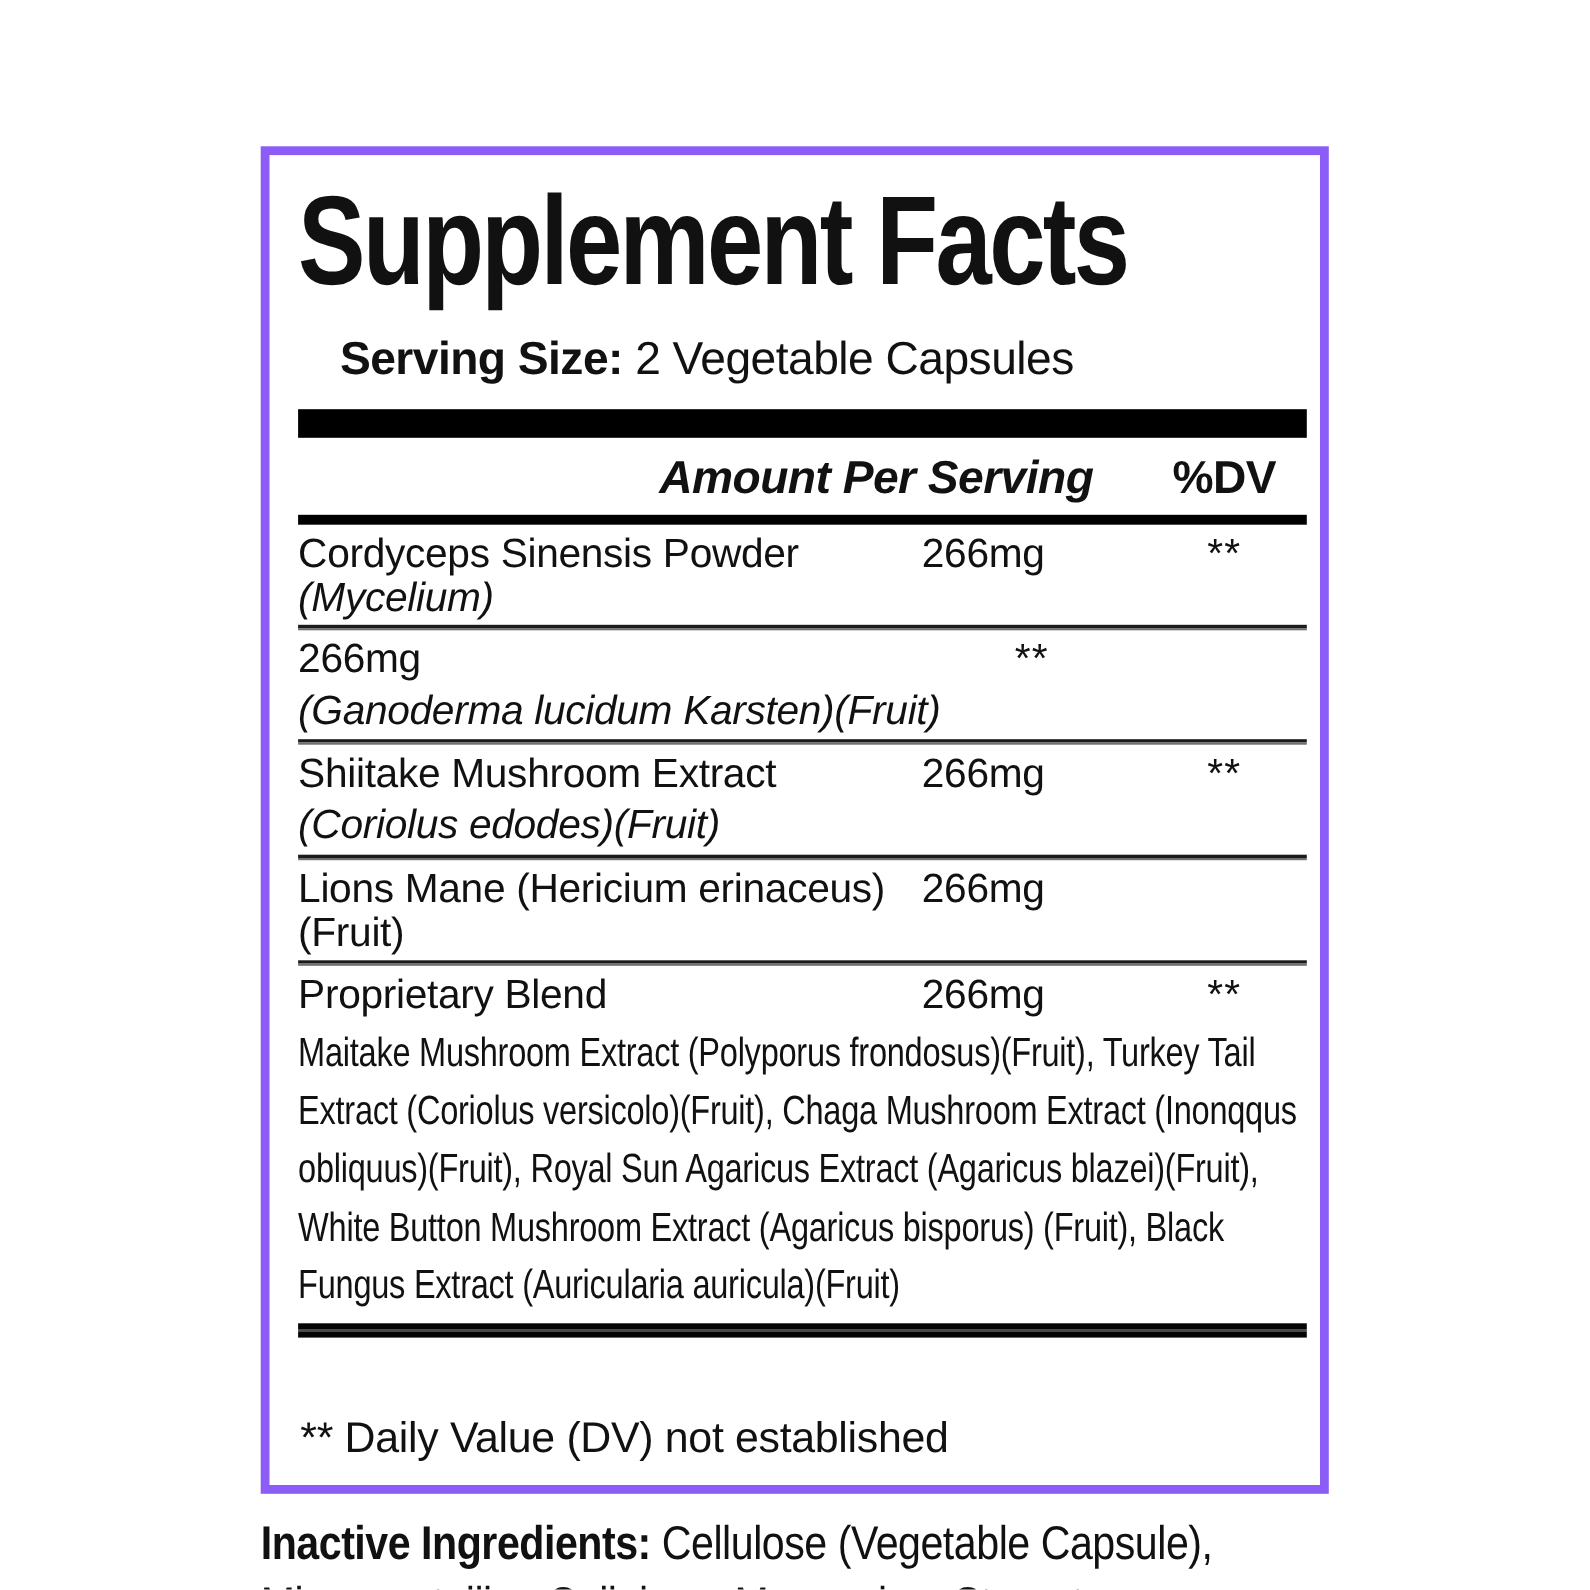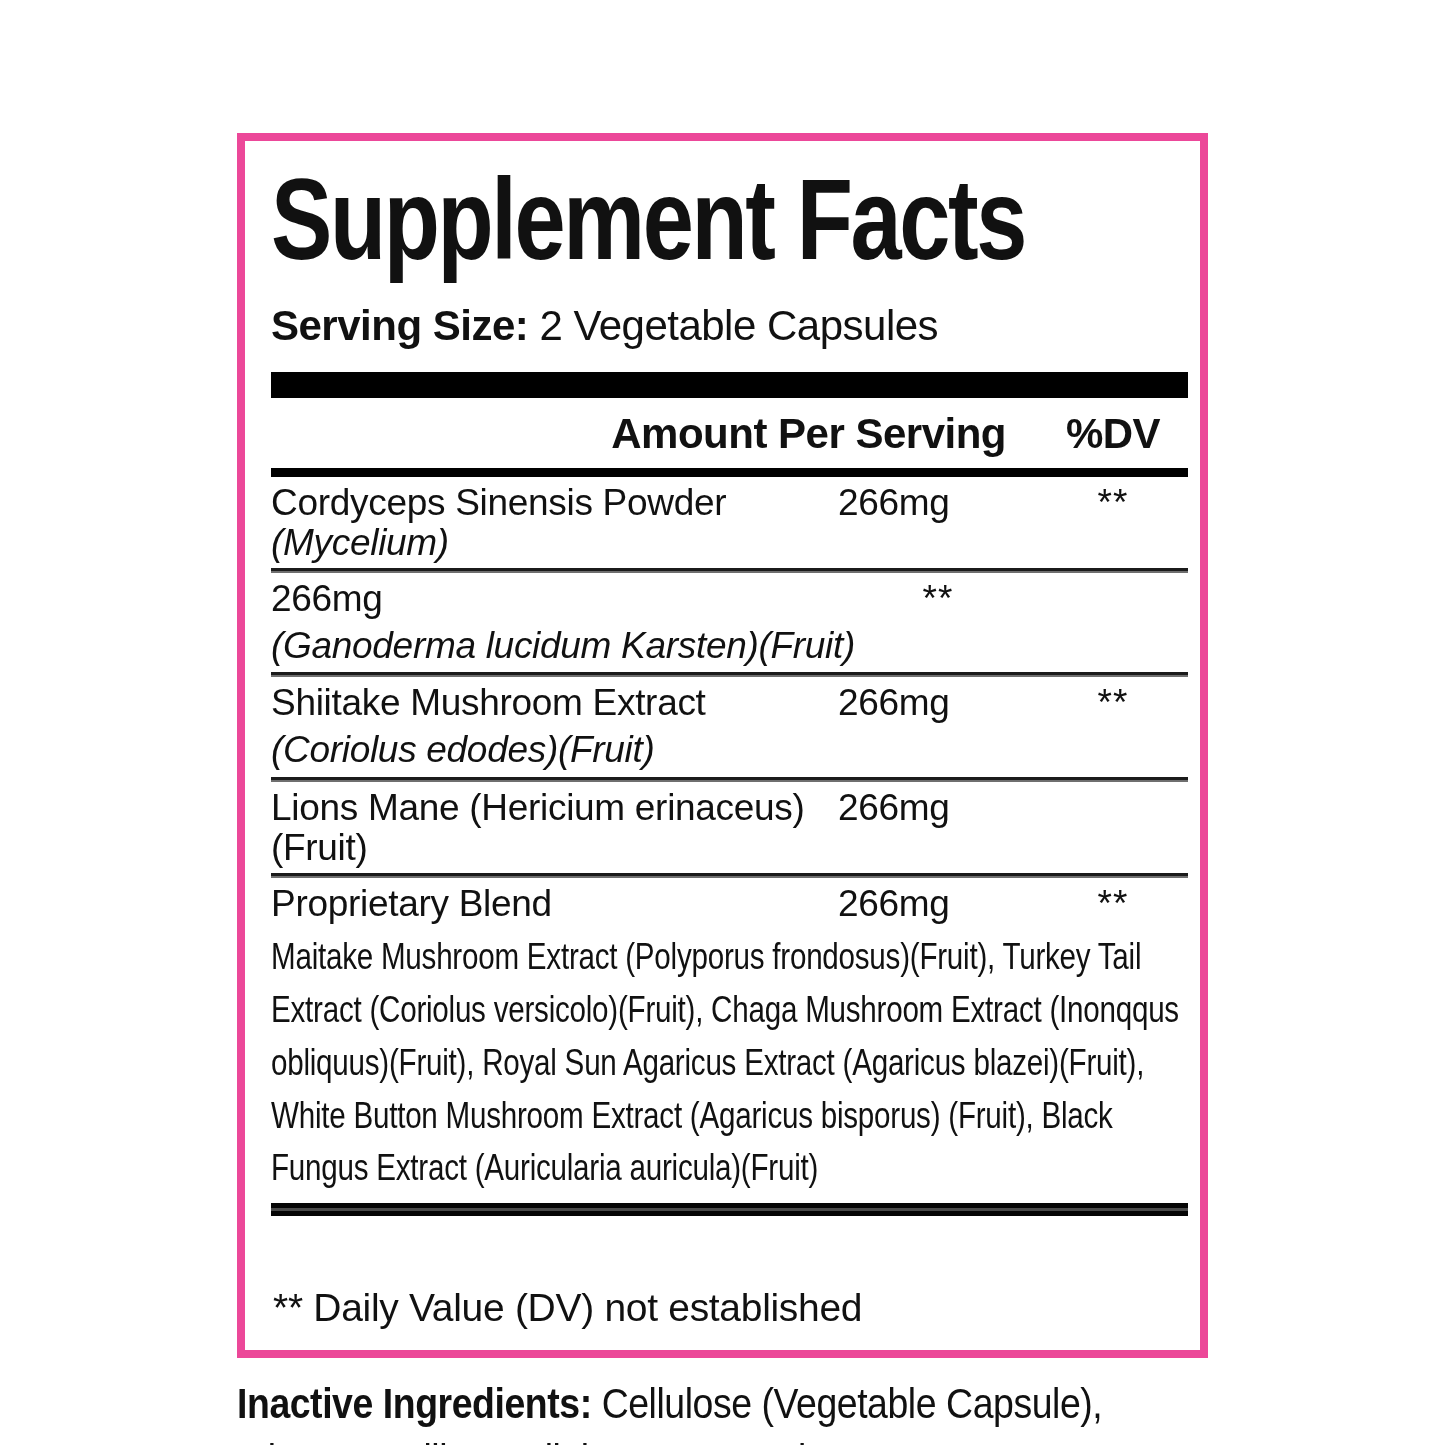--- a/index.html
+++ b/index.html
@@ -7,48 +7,48 @@
   body {
     width:1445px; height:1445px;
     font-family:"Liberation Sans","DejaVu Sans",sans-serif;
     color:#111111;
     position:relative;
     overflow:hidden;
   }
   .sheet { position:absolute; left:237px; top:133px; width:971px; }
 
   .panel {
-    border:8px solid #ec4899;
+    border:8px solid #8b5cf6;
     background:#ffffff;
     padding:14px 12px 0 26px;
   }
 
   .title {
     font-size:115px;
     font-weight:bold;
     letter-spacing:-3px;
     line-height:1.05;
     white-space:nowrap;
     width:1146px;
     transform:scaleX(0.80);
     transform-origin:0 0;
     margin-top:4px;
   }
 
-  .serving-block { margin-top:18px; font-size:42px; line-height:1.33; letter-spacing:-0.5px; }
+  .serving-block { margin-top:18px; font-size:42px; line-height:1.33; letter-spacing:-0.5px;margin-left:38px; }
   .serving-block b { letter-spacing:-0.5px; }
 
   .bar-thick { height:26px; background:#000000; margin-top:18px; }
 
   .thead {
     display:flex; justify-content:flex-end; align-items:baseline;
     font-weight:bold; font-size:42px; letter-spacing:-0.5px;
     padding:12px 0 10px 0;
   }
-  .thead .amount-h { margin-right:32px; }
+  .thead .amount-h { margin-right:44px;font-style:italic; }
   .thead .dv-h { width:150px; text-align:center; }
 
   .bar-med { height:9px; background:#000000; }
 
   .rows { font-size:37px; letter-spacing:-0.3px; }
   .row-main {
     display:grid;
     grid-template-columns:1fr 200px 150px;
     align-items:baseline;
     padding:6px 0 4px 0;

